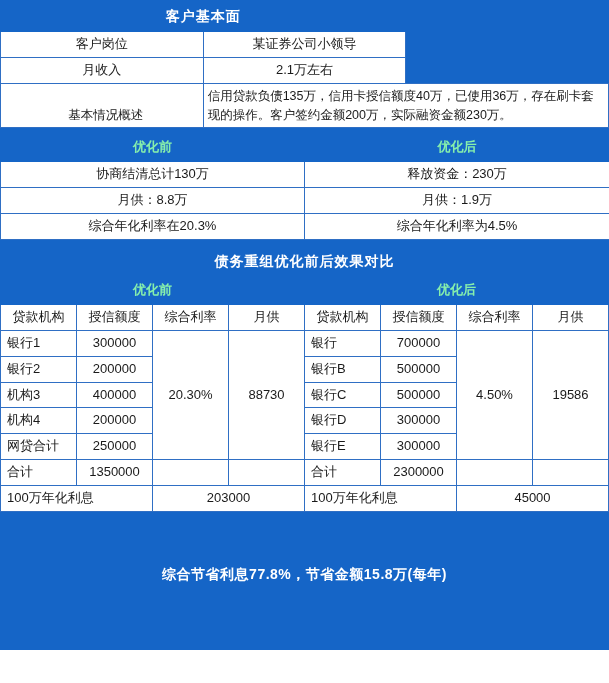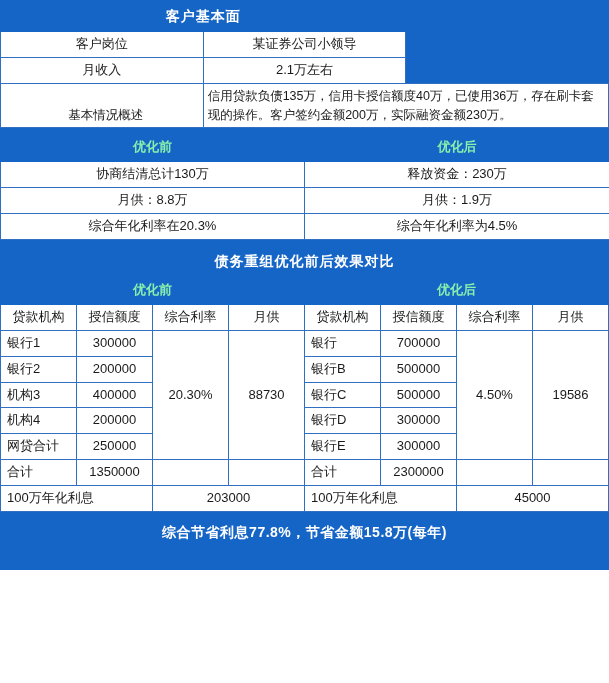--- a/index.html
+++ b/index.html
@@ -4,21 +4,21 @@
 <style>
   * { box-sizing: border-box; }
   html, body {
     margin: 0;
     padding: 0;
     background: #ffffff;
     font-family: "Liberation Sans", sans-serif;
   }
   .page {
     width: 609px;
-    height: 570px;
+    height: 650px;
     background: #1565c7;
     position: relative;
     overflow: hidden;
   }
   table {
     border-collapse: collapse;
     width: 609px;
     table-layout: fixed;
   }
   td, th {
@@ -68,20 +68,21 @@
     vertical-align: bottom;
   }
   .footer-band {
     background: #1565c7;
     color: #ffffff;
     font-weight: bold;
     font-size: 14px;
     text-align: center;
     padding: 7px 4px;
     letter-spacing: 0.5px;
+    margin-top: 42px;
   }
   .spacer {
     height: 5px;
     background: #1565c7;
   }
 </style>
 </head>
 <body>
 
 <div class="page">

